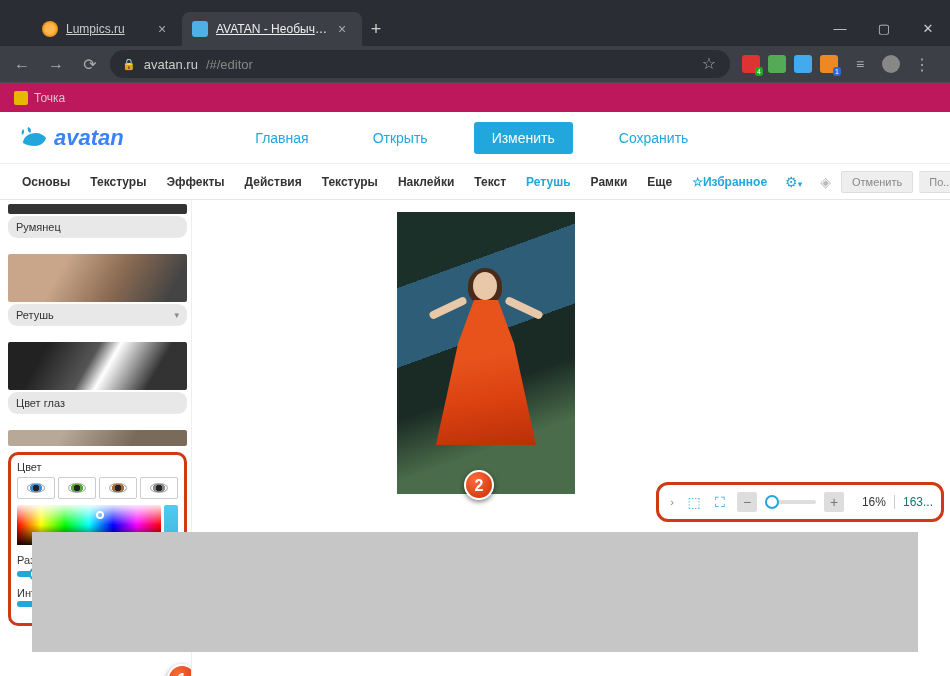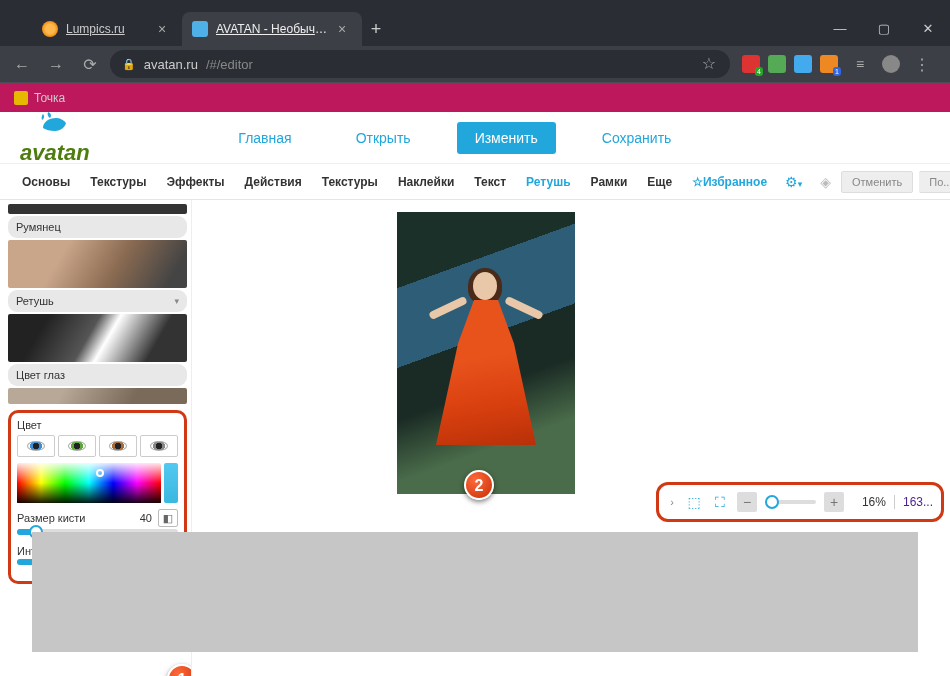--- a/index.html
+++ b/index.html
@@ -33,42 +33,42 @@
   .ext-icn.av { background: #888; border-radius: 50%; }
   .badge { position: absolute; bottom: -3px; right: -3px; background: #2a2; color: #fff; font-size: 7px; padding: 0 2px; border-radius: 3px; line-height: 9px; }
   .badge.b { background: #36d; }
 
   .bookbar { background: #be185d; height: 30px; display: flex; align-items: center; padding: 0 14px; font-size: 12px; color: #ccc; border-top: 1px solid #4a4d54; }
   .book-item { display: flex; align-items: center; gap: 6px; }
   .book-fav { width: 14px; height: 14px; background: #e6b800; border-radius: 2px; }
 
   
   .app { background: #fff; height: 52px; display: flex; align-items: center; padding: 0 20px; gap: 14px; border-bottom: 1px solid #eee; }
-  .logo { display: flex; align-items: center; gap: 4px; color: #4d7c0f; font-weight: bold; font-size: 22px; font-style: italic; flex-direction: column; }
+  .logo { display: flex; align-items: center; gap: 4px; color: #3b82f6; font-weight: bold; font-size: 22px; font-style: italic; }
   .logo-whale { width: 30px; height: 26px; }
   .nav-main { flex: 1; display: flex; justify-content: center; gap: 28px; }
   .nav-btn { padding: 8px 18px; color: #22a7dd; font-size: 14px; border-radius: 3px; }
   .nav-btn.primary { background: #22a7dd; color: #fff; }
 
   .toolbar { background: #fff; height: 36px; display: flex; align-items: center; padding: 0 14px; gap: 4px; border-bottom: 1px solid #e5e5e5; }
   .tool-btn { padding: 6px 8px; color: #333; font-size: 12px; font-weight: bold; white-space: nowrap; }
   .tool-btn.active { color: #22a7dd; }
   .tool-sep { flex: 1; }
   .tool-right { display: flex; align-items: center; gap: 6px; }
   .gear { color: #22a7dd; font-size: 14px; padding: 0 6px; }
   .undo-btn { background: #eee; border: 1px solid #ddd; padding: 4px 10px; font-size: 11px; color: #888; border-radius: 2px; }
   .layers { color: #bbb; font-size: 14px; padding: 0 4px; }
 
   
   .content { display: flex; height: 484px; background: #fff; }
   .sidebar { width: 192px; background: #fff; border-right: 1px solid #eee; padding: 4px 4px 4px 8px; overflow: hidden; position: relative; }
   .thumb { height: 48px; background: linear-gradient(120deg, #c9a68a 30%, #8b6b52 60%, #444 90%); margin-bottom: 2px; border-radius: 2px; }
   .thumb.dark { background: linear-gradient(120deg, #222 20%, #555 45%, #fff 55%, #333 80%); }
   .thumb.gray { background: linear-gradient(120deg, #b8a898 30%, #7a6a5a 70%); }
-  .side-label { background: #e8e8e8; padding: 5px 8px; font-size: 11px; color: #333; margin-bottom: 2px; border-radius: 9px; }
+  .side-label { background: #e8e8e8; padding: 5px 8px; font-size: 11px; color: #333; margin-bottom: 16px; border-radius: 9px; }
   .side-label.dd { display: flex; justify-content: space-between; align-items: center; }
   .chev { font-size: 9px; color: #888; }
 
   .panel { border: 3px solid #d13814; border-radius: 10px; padding: 6px; margin-top: 6px; background: #fff; position: relative; }
   .p-title { font-size: 11px; color: #333; margin-bottom: 4px; }
   .eyes { display: flex; gap: 3px; margin-bottom: 6px; }
   .eye { flex: 1; height: 22px; border: 1px solid #ccc; border-radius: 2px; display: flex; align-items: center; justify-content: center; background: #fff; }
   .eyeball { width: 18px; height: 10px; border-radius: 50%; background: radial-gradient(circle, #222 3px, var(--iris) 3px 6px, #fff 6px); border: 1px solid #aaa; }
   .picker-row { display: flex; gap: 3px; margin-bottom: 6px; }
   .spectrum { flex: 1; height: 40px; background: linear-gradient(to right, red, yellow, lime, cyan, blue, magenta, red); position: relative; border-radius: 2px; }
@@ -92,21 +92,21 @@
   .arm2 { position: absolute; right: 2px; top: 32px; width: 40px; height: 8px; background: #e8c8a8; transform: rotate(25deg); border-radius: 4px; }
   .dress { position: absolute; left: 10px; top: 28px; width: 100px; height: 145px; background: linear-gradient(170deg, #e8531c 40%, #d9400f 70%, #b83008); clip-path: polygon(38% 0, 62% 0, 78% 30%, 100% 100%, 0 100%, 22% 30%); }
 
   .zoombar { position: absolute; right: 6px; bottom: 162px; height: 40px; border: 3px solid #d13814; border-radius: 12px; background: #fff; display: flex; align-items: center; padding: 0 8px; gap: 8px; z-index: 5; width: 288px; }
   .zicon { color: #22a7dd; font-size: 14px; width: 18px; text-align: center; }
   .zicon.gray { color: #777; background: #ddd; width: 20px; height: 20px; line-height: 20px; border-radius: 2px; }
   .zicon.chev-left { color: #888; font-size: 11px; width: 10px; }
   .zslider { flex: 1; height: 4px; background: #ddd; border-radius: 2px; position: relative; }
   .zthumb { position: absolute; left: 0; top: -5px; width: 14px; height: 14px; background: #fff; border: 2px solid #22a7dd; border-radius: 50%; }
   .zval { font-size: 12px; color: #333; width: 34px; text-align: right; }
-  .zdim { font-size: 12px; color: #4c1d95; border-left: 1px solid #ccc; padding-left: 8px; }
+  .zdim { font-size: 12px; color: #0f766e; border-left: 1px solid #ccc; padding-left: 8px; }
 
   .bottom-shadow { position: absolute; left: 32px; right: 32px; bottom: 24px; height: 120px; background: #c6c6c6; }
 </style>
 </head>
 <body>
 
 <div class="browser-top">
   <div style="width:32px"></div>
   <div class="tab">
     <div class="favicon orange"></div>

